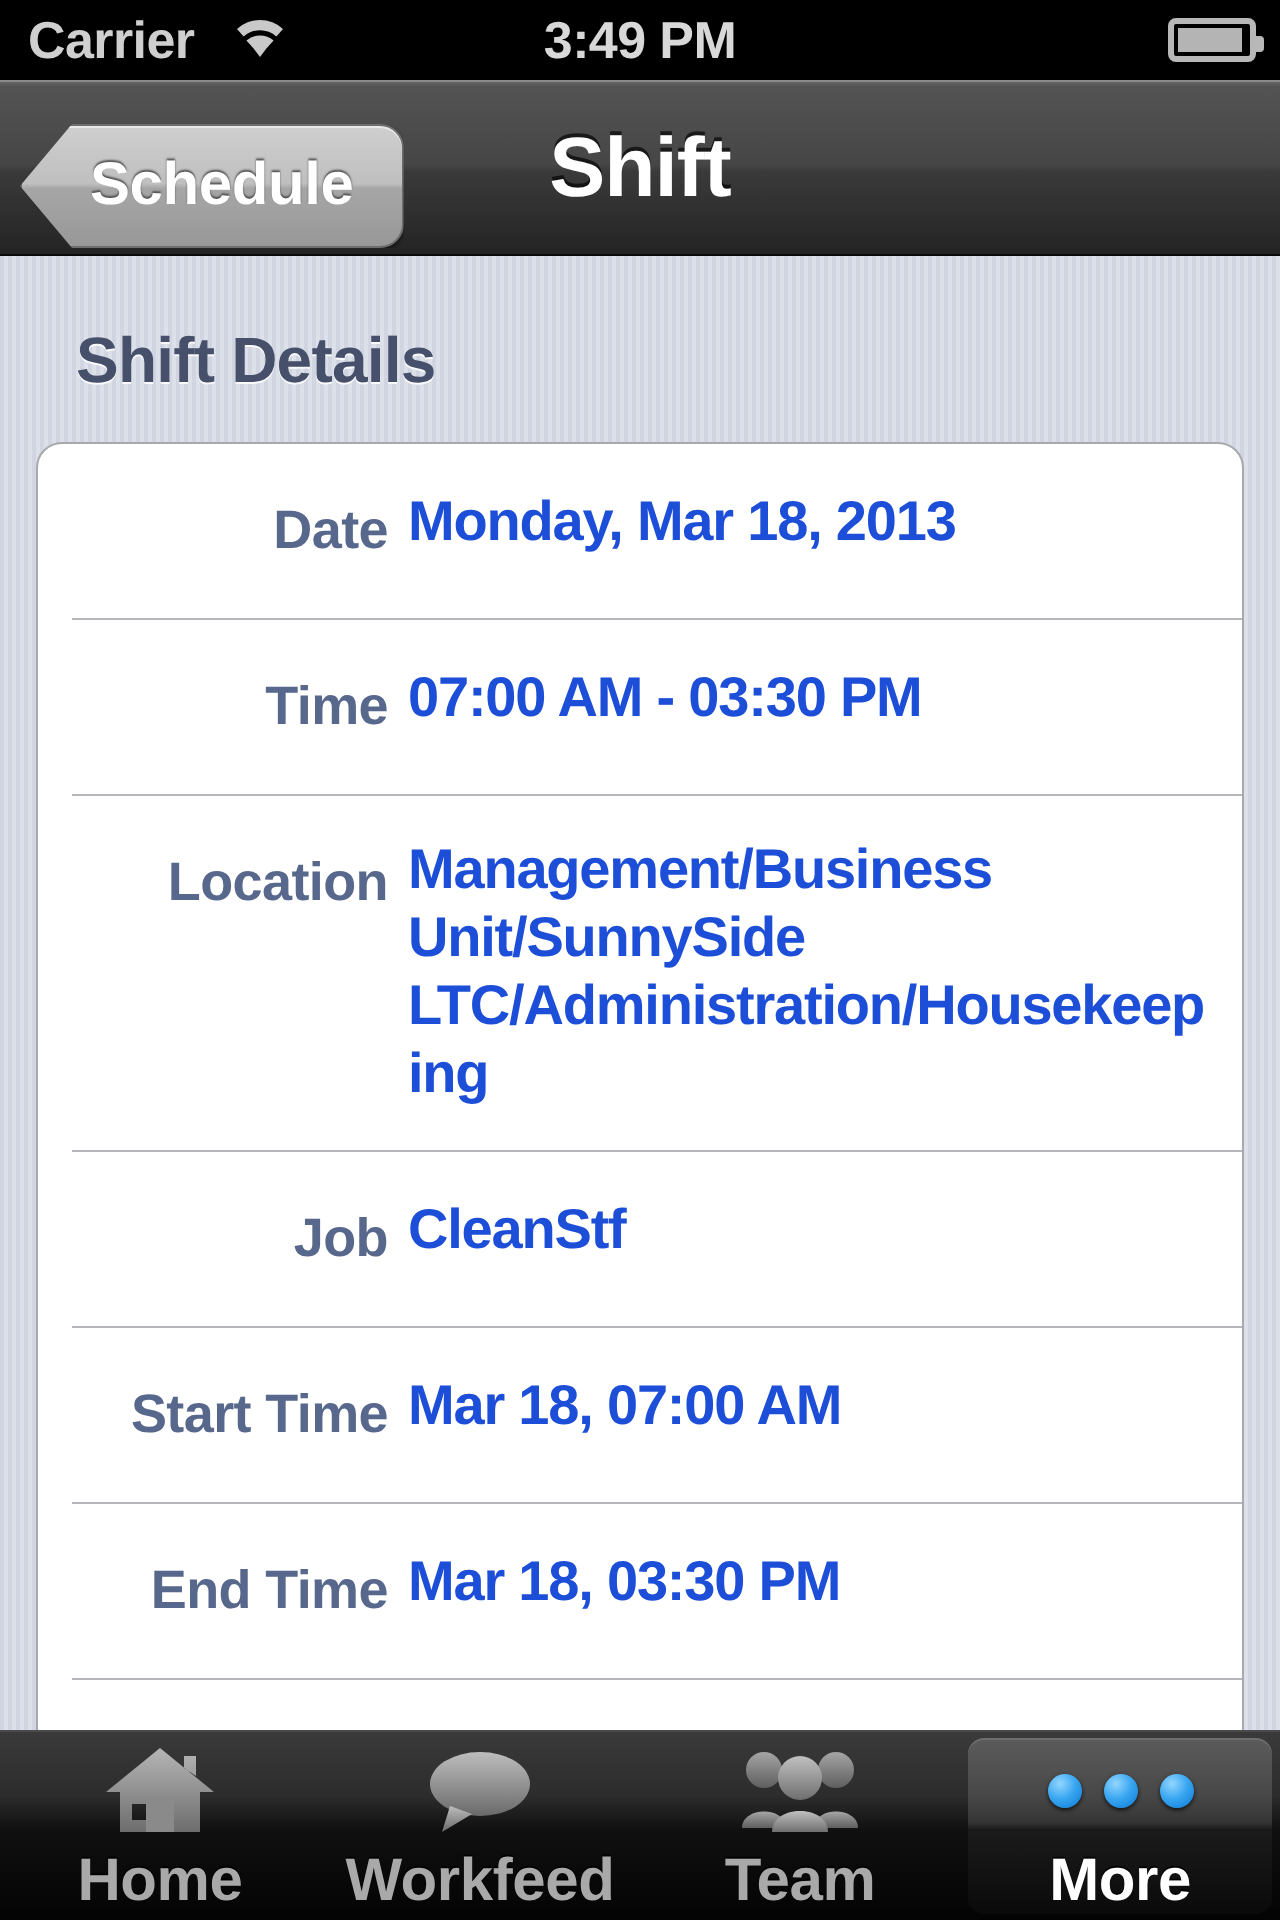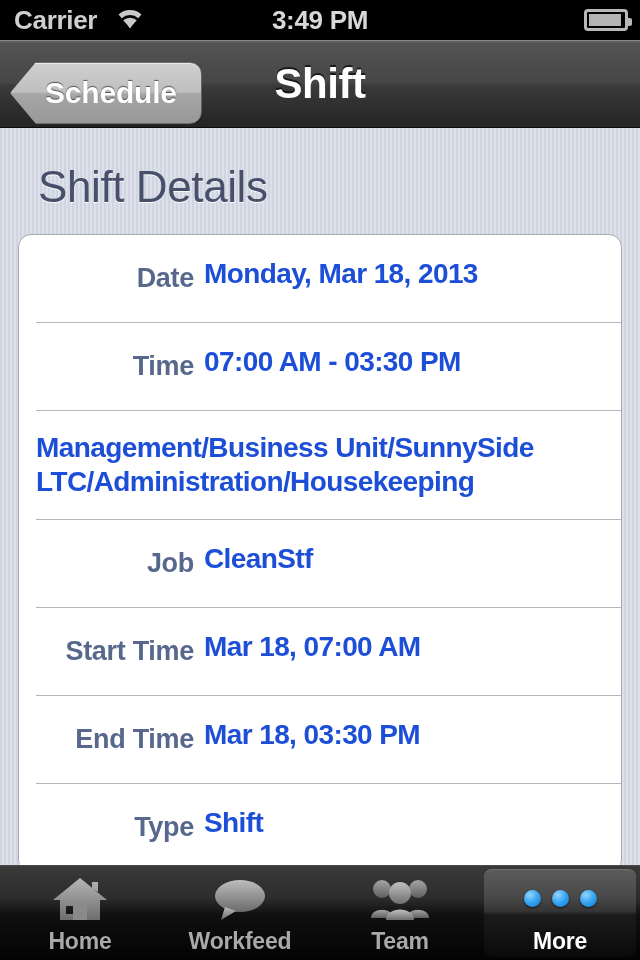--- a/index.html
+++ b/index.html
@@ -145,22 +145,22 @@
     background-image:
       repeating-linear-gradient(to right,
         #d0d5e1 0px, #d0d5e1 2px,
         #dce0e8 2px, #dce0e8 4px);
     z-index: 10;
   }
 
   #section-header {
     margin: 34px 0 8px 38px;
     color: #46506a;
-    font-size: 44px;
-    font-weight: normal;
+    font-size: 32px;
+    font-weight: bold;
     letter-spacing: -0.4px;
     text-shadow: 0 1px 0 rgba(255,255,255,0.85);
   }
 
   #details-card {
     margin: 22px 18px 0 18px;
     background: #ffffff;
     border: 1px solid #a7a9ad;
     border-radius: 13px;
     overflow: hidden;
@@ -244,21 +244,21 @@
     height: 46px;
     display: flex;
     align-items: center;
     justify-content: center;
     z-index: 2;
   }
   .tab-label {
     position: relative;
     margin-top: 6px;
     color: #a9a9a9;
-    font-size: 23px;
+    font-size: 30px;
     font-weight: bold;
     letter-spacing: -0.2px;
     z-index: 2;
     text-shadow: 0 -1px 0 rgba(0,0,0,0.8);
   }
   .tab-item.selected .tab-label { color: #ffffff; }
 
   .dots { display: flex; gap: 11px; align-items: center; }
   .dot {
     width: 17px; height: 17px;
@@ -307,20 +307,21 @@
         <div class="detail-label">Date</div>
         <div class="detail-value">Monday, Mar 18, 2013</div>
       </div>
 
       <div class="detail-row">
         <div class="detail-label">Time</div>
         <div class="detail-value">07:00 AM - 03:30 PM</div>
       </div>
 
       <div class="detail-row tall">
+        <div class="detail-label">Location</div>
         <div class="detail-value">Management/Business Unit/SunnySide LTC/Administration/Housekeeping</div>
       </div>
 
       <div class="detail-row">
         <div class="detail-label">Job</div>
         <div class="detail-value">CleanStf</div>
       </div>
 
       <div class="detail-row">
         <div class="detail-label">Start Time</div>

